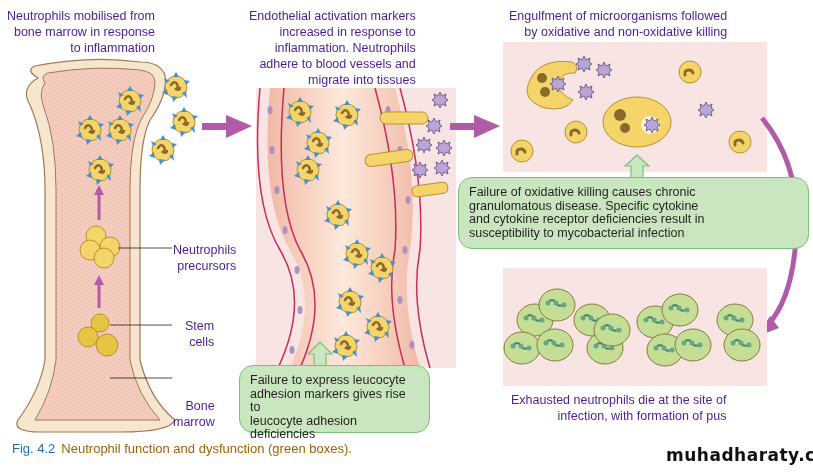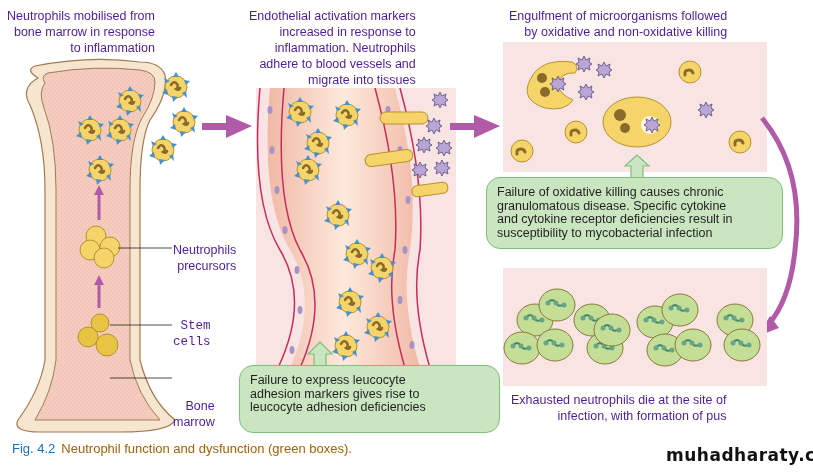--- a/index.html
+++ b/index.html
@@ -211,29 +211,29 @@
 <div class="lbl" style="left:249px;top:8px;">Endothelial activation markers
 increased in response to
 inflammation. Neutrophils
 adhere to blood vessels and
 migrate into tissues</div>
 <div class="lbl" style="left:509px;top:8px;">Engulfment of microorganisms followed
 by oxidative and non-oxidative killing</div>
 
 <div class="lbl" style="left:173px;top:242px;">Neutrophils
 precursors</div>
-<div class="lbl" style="left:173px;top:318px;font-family:Liberation Mono, monospace;">Stem
+<div class="lbl" style="left:185px;top:318px;">Stem
 cells</div>
 <div class="lbl" style="left:173px;top:372px;margin-top:26px;">Bone
 marrow</div>
 
-<div class="green-box" style="left:239px;top:365px;width:261px;height:68px;">Failure to express leucocyte
+<div class="green-box" style="left:239px;top:365px;width:191px;height:68px;">Failure to express leucocyte
 adhesion markers gives rise to
 leucocyte adhesion deficiencies</div>
-<div class="green-box" style="left:486px;top:177px;width:297px;height:72px;white-space:pre-line;">Failure of oxidative killing causes chronic
+<div class="green-box" style="left:458px;top:177px;width:351px;height:72px;white-space:pre-line;">Failure of oxidative killing causes chronic
 granulomatous disease. Specific cytokine
 and cytokine receptor deficiencies result in
 susceptibility to mycobacterial infection</div>
 
 <div class="lbl" style="left:503px;top:392px;margin-left:8px;">Exhausted neutrophils die at the site of
 infection, with formation of pus</div>
 
 <div class="caption">
   <span class="fig">Fig. 4.2</span><span class="txt">Neutrophil function and dysfunction (green boxes).</span>
 </div>

